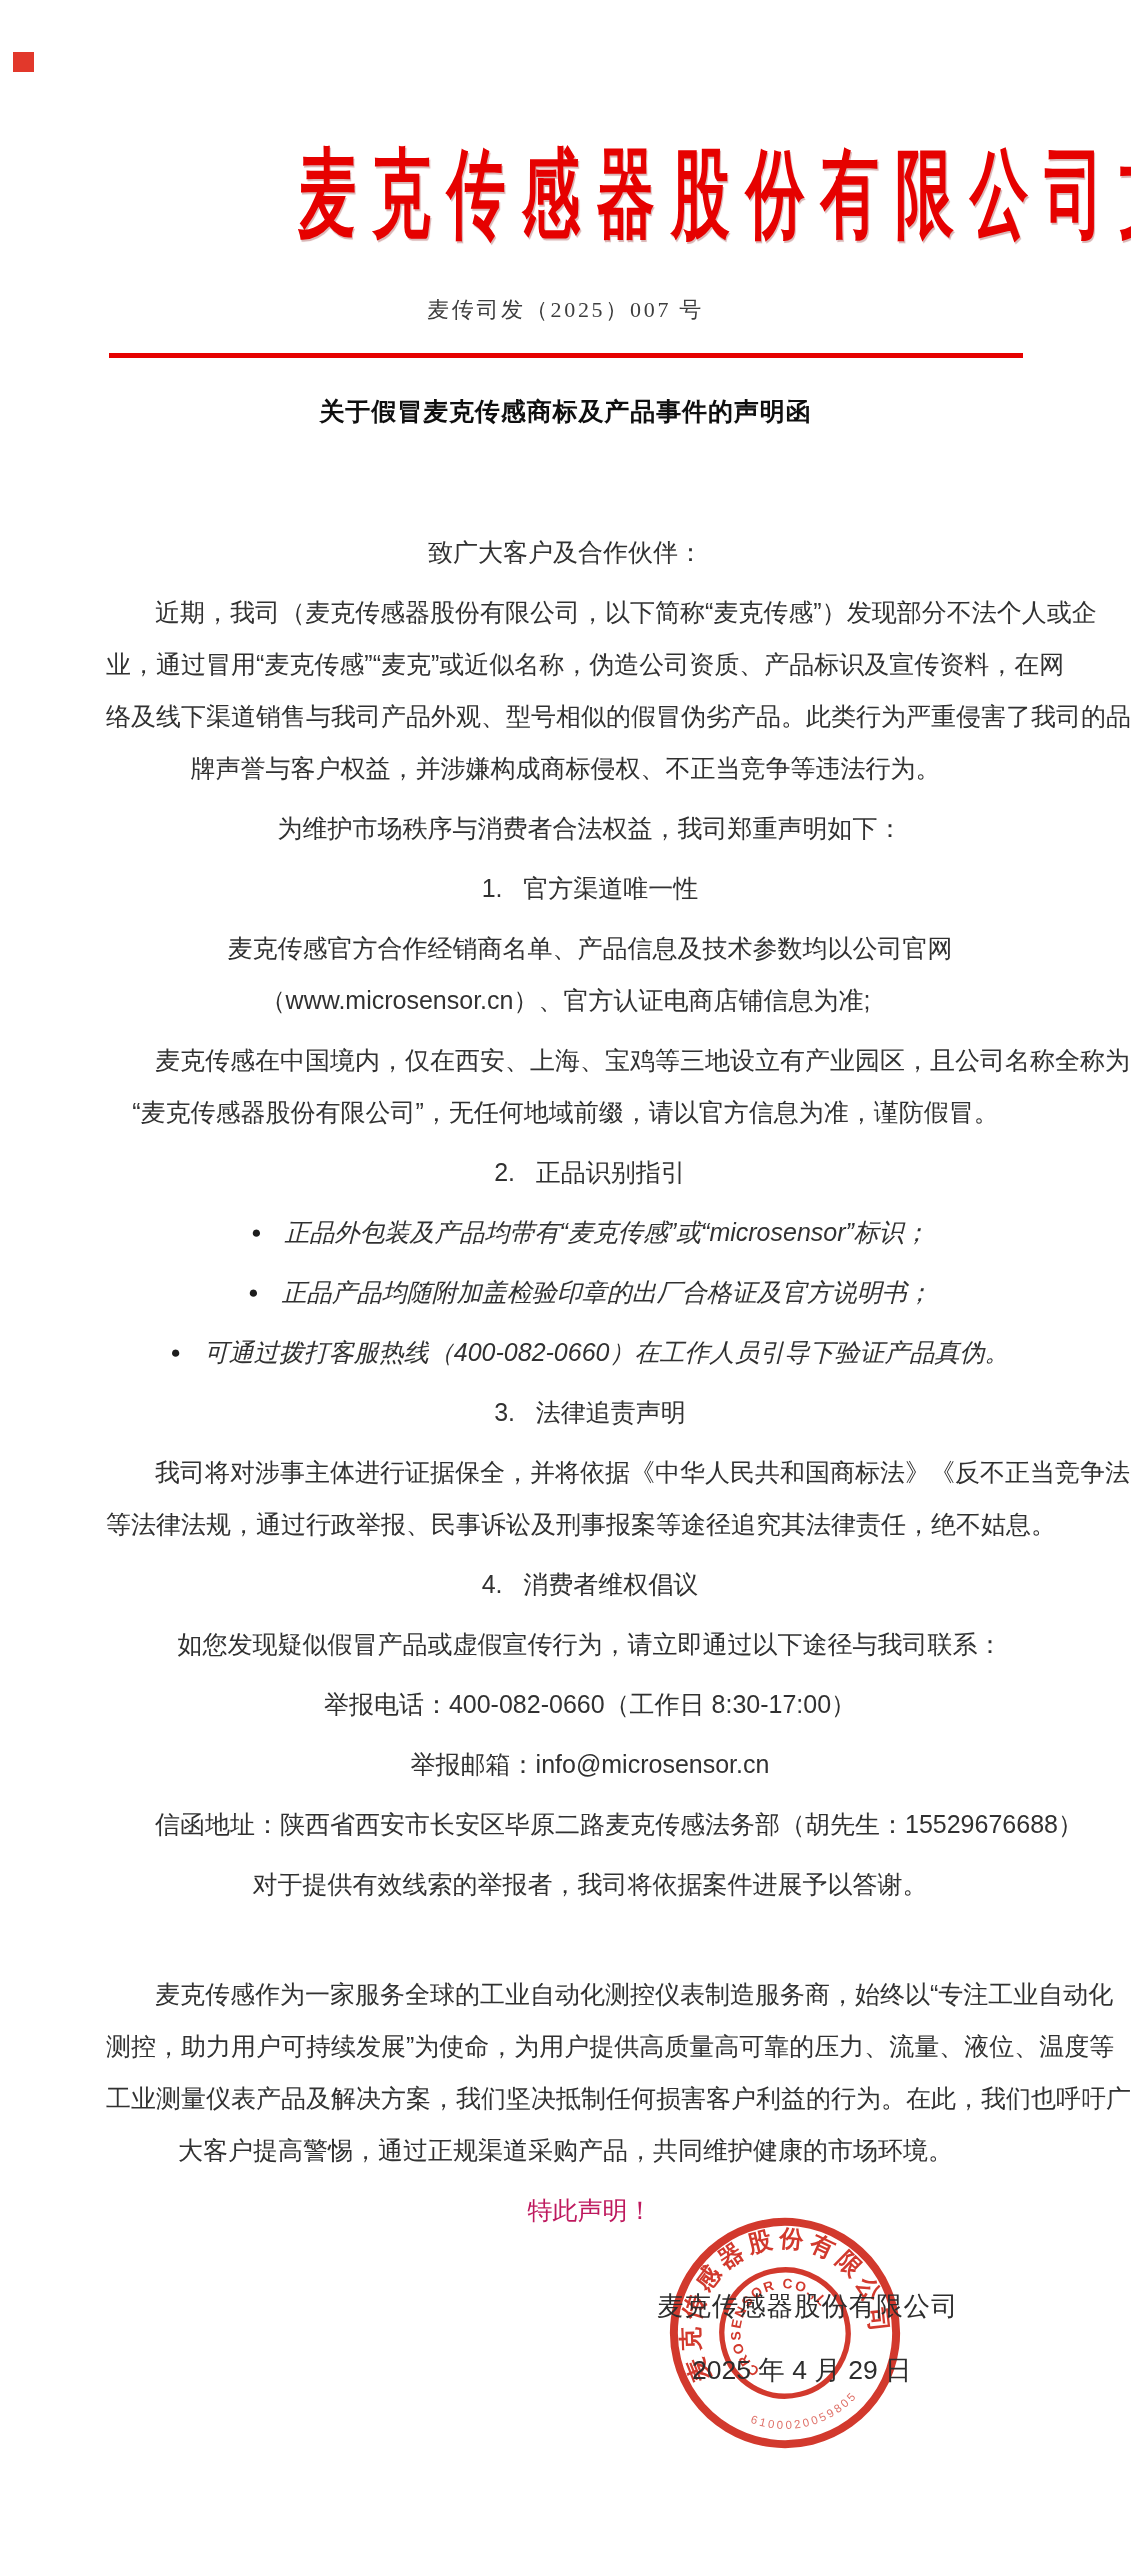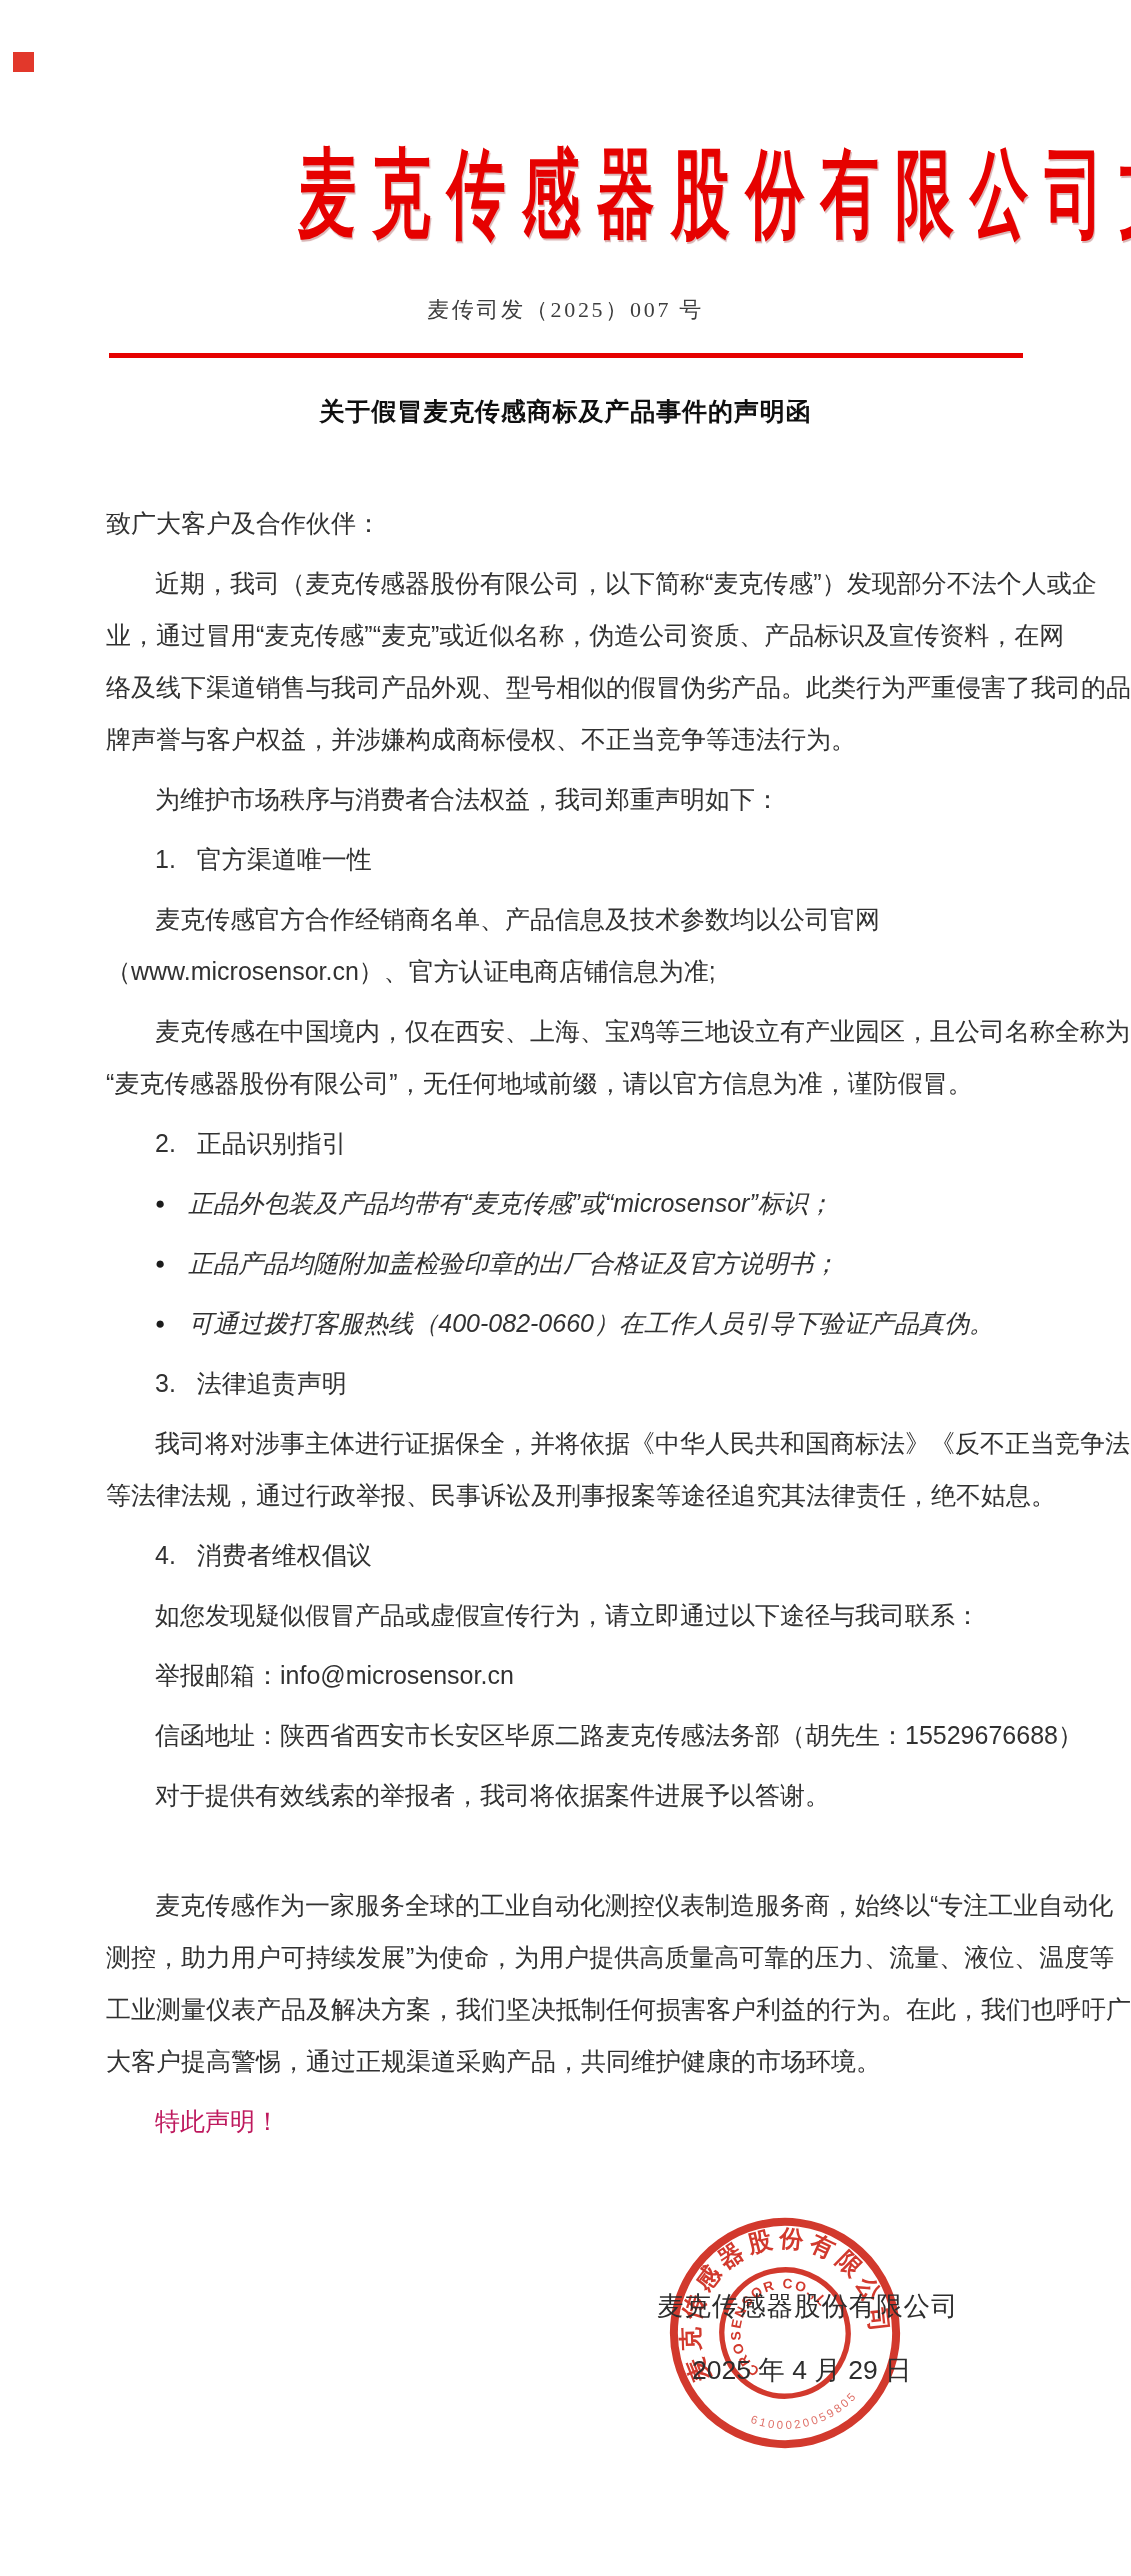--- a/index.html
+++ b/index.html
@@ -19,21 +19,21 @@
   .doc-no{
     position:absolute;top:295px;left:0;width:100%;text-align:center;
     font-family:Liberation Serif, serif;
     font-size:22px;color:#3d3d3d;letter-spacing:2.7px;
   }
   .red-rule{position:absolute;left:109px;top:353px;width:914px;height:5.3px;background:#e60100;}
   .heading{
     position:absolute;top:395px;left:0;width:100%;margin:0;text-align:center;
     font-size:25px;font-weight:700;color:#0f0f0f;letter-spacing:0.9px;
   }
-  .body-flow{position:absolute;left:106px;top:497px;width:919px;}
+  .body-flow{position:absolute;left:106px;top:526px;width:919px;text-align:center;}
   .line{height:52px;line-height:52px;font-size:25px;white-space:pre;color:#313131;}
   .ps{margin-top:8px;text-indent:49px;}
   .item{margin-top:8px;text-indent:49px;}
   .cont{}
   .salutation{}
   .bullet{margin-top:8px;padding-left:49px;font-style:italic;}
   .bullet .dot{font-size:17px;margin-right:23px;vertical-align:2.7px;color:#1c1c1c;}
   .gap{margin-top:58px;}
   .closing{margin-top:8px;text-indent:49px;font-weight:400;color:#be185d;}
   .sig-company{position:absolute;left:657px;top:2288px;font-size:26.5px;color:#2d2d2d;letter-spacing:0.9px;}
@@ -72,20 +72,21 @@
       <div class="line cont">“麦克传感器股份有限公司”，无任何地域前缀，请以官方信息为准，谨防假冒。</div>
       <div class="line item">2.   正品识别指引</div>
       <div class="line bullet"><span class="dot">●</span><span>正品外包装及产品均带有“麦克传感”或“microsensor”标识；</span></div>
       <div class="line bullet"><span class="dot">●</span><span>正品产品均随附加盖检验印章的出厂合格证及官方说明书；</span></div>
       <div class="line bullet"><span class="dot">●</span><span>可通过拨打客服热线（400-082-0660）在工作人员引导下验证产品真伪。</span></div>
       <div class="line item">3.   法律追责声明</div>
       <div class="line ps">我司将对涉事主体进行证据保全，并将依据《中华人民共和国商标法》《反不正当竞争法》</div>
       <div class="line cont">等法律法规，通过行政举报、民事诉讼及刑事报案等途径追究其法律责任，绝不姑息。</div>
       <div class="line item">4.   消费者维权倡议</div>
       <div class="line ps">如您发现疑似假冒产品或虚假宣传行为，请立即通过以下途径与我司联系：</div>
+      <div class="line ps">举报电话：400-082-0660（工作日 8:30-17:00）</div>
       <div class="line ps">举报邮箱：info@microsensor.cn</div>
       <div class="line ps">信函地址：陕西省西安市长安区毕原二路麦克传感法务部（胡先生：15529676688）</div>
       <div class="line ps">对于提供有效线索的举报者，我司将依据案件进展予以答谢。</div>
       <div class="line ps gap">麦克传感作为一家服务全球的工业自动化测控仪表制造服务商，始终以“专注工业自动化</div>
       <div class="line cont">测控，助力用户可持续发展”为使命，为用户提供高质量高可靠的压力、流量、液位、温度等</div>
       <div class="line cont">工业测量仪表产品及解决方案，我们坚决抵制任何损害客户利益的行为。在此，我们也呼吁广</div>
       <div class="line cont">大客户提高警惕，通过正规渠道采购产品，共同维护健康的市场环境。</div>
       <div class="line closing">特此声明！</div>
     </main>
 

